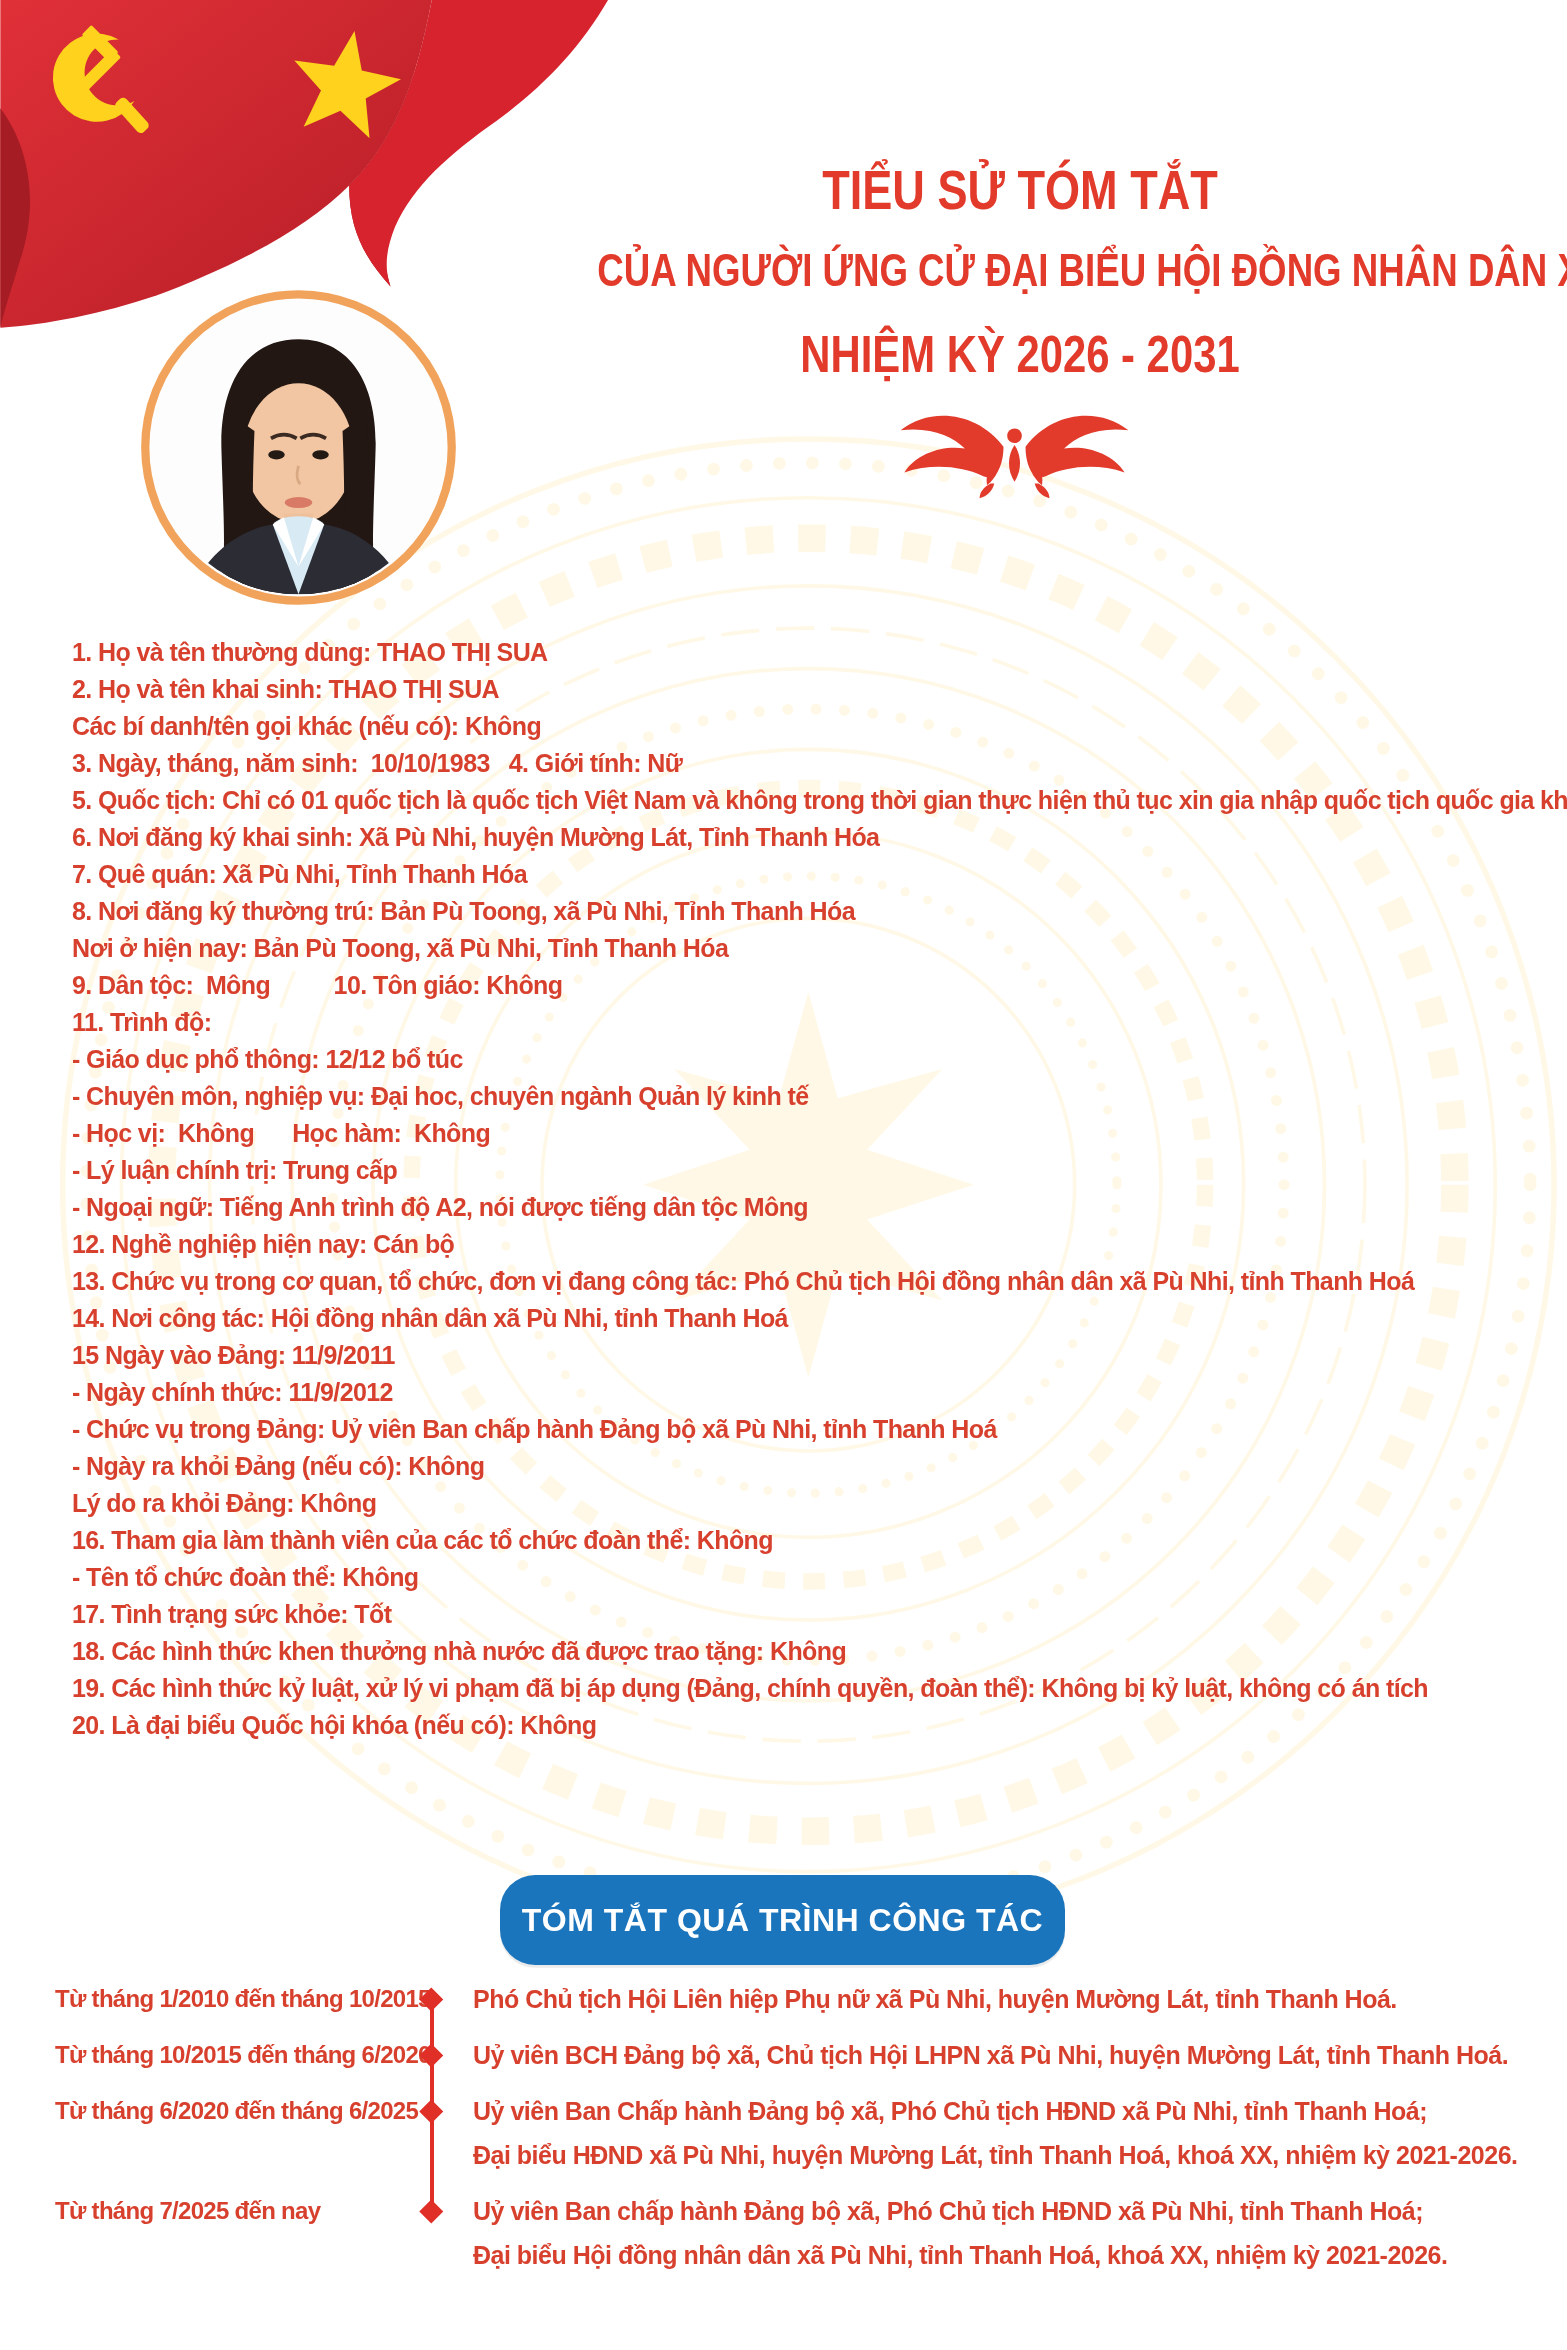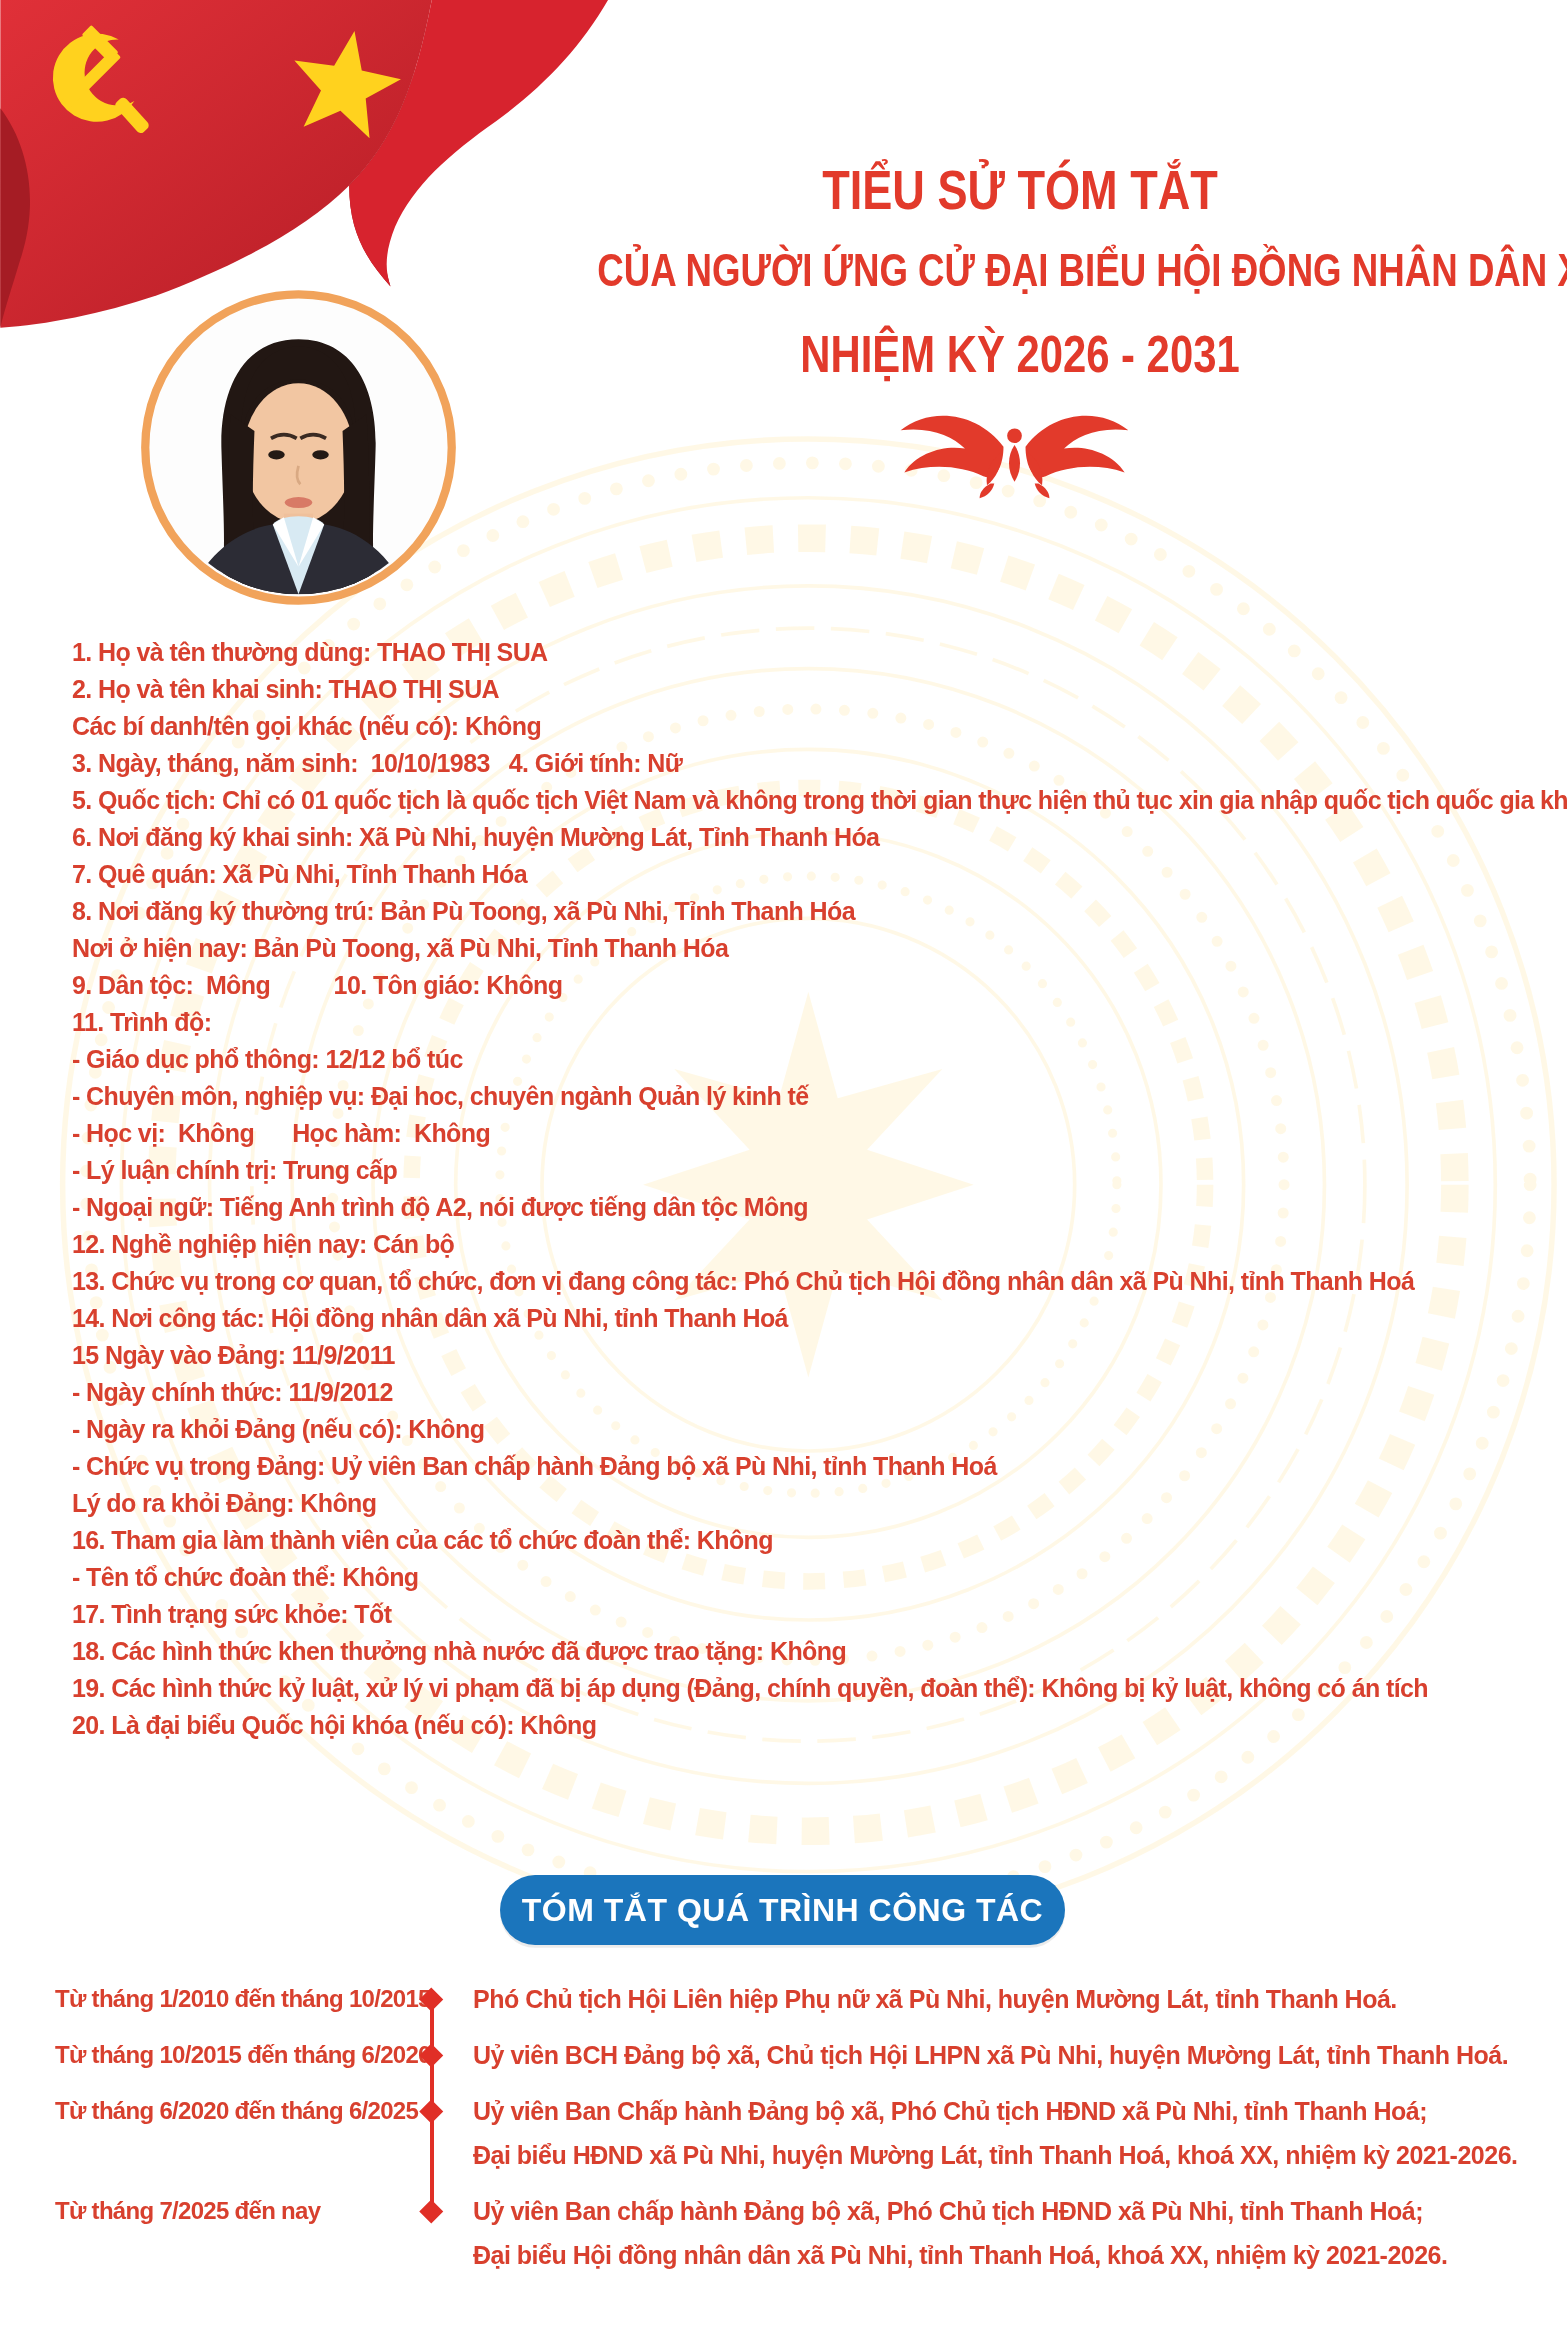--- a/index.html
+++ b/index.html
@@ -25,21 +25,21 @@
   
   .ornament{position:absolute;left:895px;top:399px;width:239px;height:101px;}
   
   .bio{
     position:absolute;left:72px;top:634px;width:1496px;
     color:#D8402E;font-weight:bold;font-size:25px;letter-spacing:-0.6px;
   }
   .bio-line{height:37px;line-height:37px;white-space:pre;}
   
   .section-pill{
-    position:absolute;left:500px;top:1875px;width:565px;height:70px;
+    position:absolute;left:500px;top:1875px;width:565px;height:90px;
     background:#1B75BC;border-radius:35px;
     display:flex;align-items:center;justify-content:center;
     color:#FFFFFF;font-weight:bold;font-size:32px;letter-spacing:0.5px;white-space:nowrap;
     box-shadow:0 2.8px 0 rgba(0,0,0,0.08);
   }
   
   .timeline{
     position:absolute;left:55px;top:1977px;width:1488px;
     color:#D8402E;font-weight:bold;
   }
@@ -182,23 +182,23 @@
       <div class="bio-line">12. Nghề nghiệp hiện nay: Cán bộ</div>
 
       <div class="bio-line">13. Chức vụ trong cơ quan, tổ chức, đơn vị đang công tác: Phó Chủ tịch Hội đồng nhân dân xã Pù Nhi, tỉnh Thanh Hoá</div>
 
       <div class="bio-line">14. Nơi công tác: Hội đồng nhân dân xã Pù Nhi, tỉnh Thanh Hoá</div>
 
       <div class="bio-line">15 Ngày vào Đảng: 11/9/2011</div>
 
       <div class="bio-line">- Ngày chính thức: 11/9/2012</div>
 
+      <div class="bio-line">- Chức vụ trong Đảng: Uỷ viên Ban chấp hành Đảng bộ xã Pù Nhi, tỉnh Thanh Hoá</div>
+
       <div class="bio-line">- Ngày ra khỏi Đảng (nếu có): Không</div>
-
-      <div class="bio-line">- Chức vụ trong Đảng: Uỷ viên Ban chấp hành Đảng bộ xã Pù Nhi, tỉnh Thanh Hoá</div>
 
       <div class="bio-line">Lý do ra khỏi Đảng: Không</div>
 
       <div class="bio-line">16. Tham gia làm thành viên của các tổ chức đoàn thể: Không</div>
 
       <div class="bio-line">- Tên tổ chức đoàn thể: Không</div>
 
 
       <div class="bio-line">17. Tình trạng sức khỏe: Tốt</div>
 

